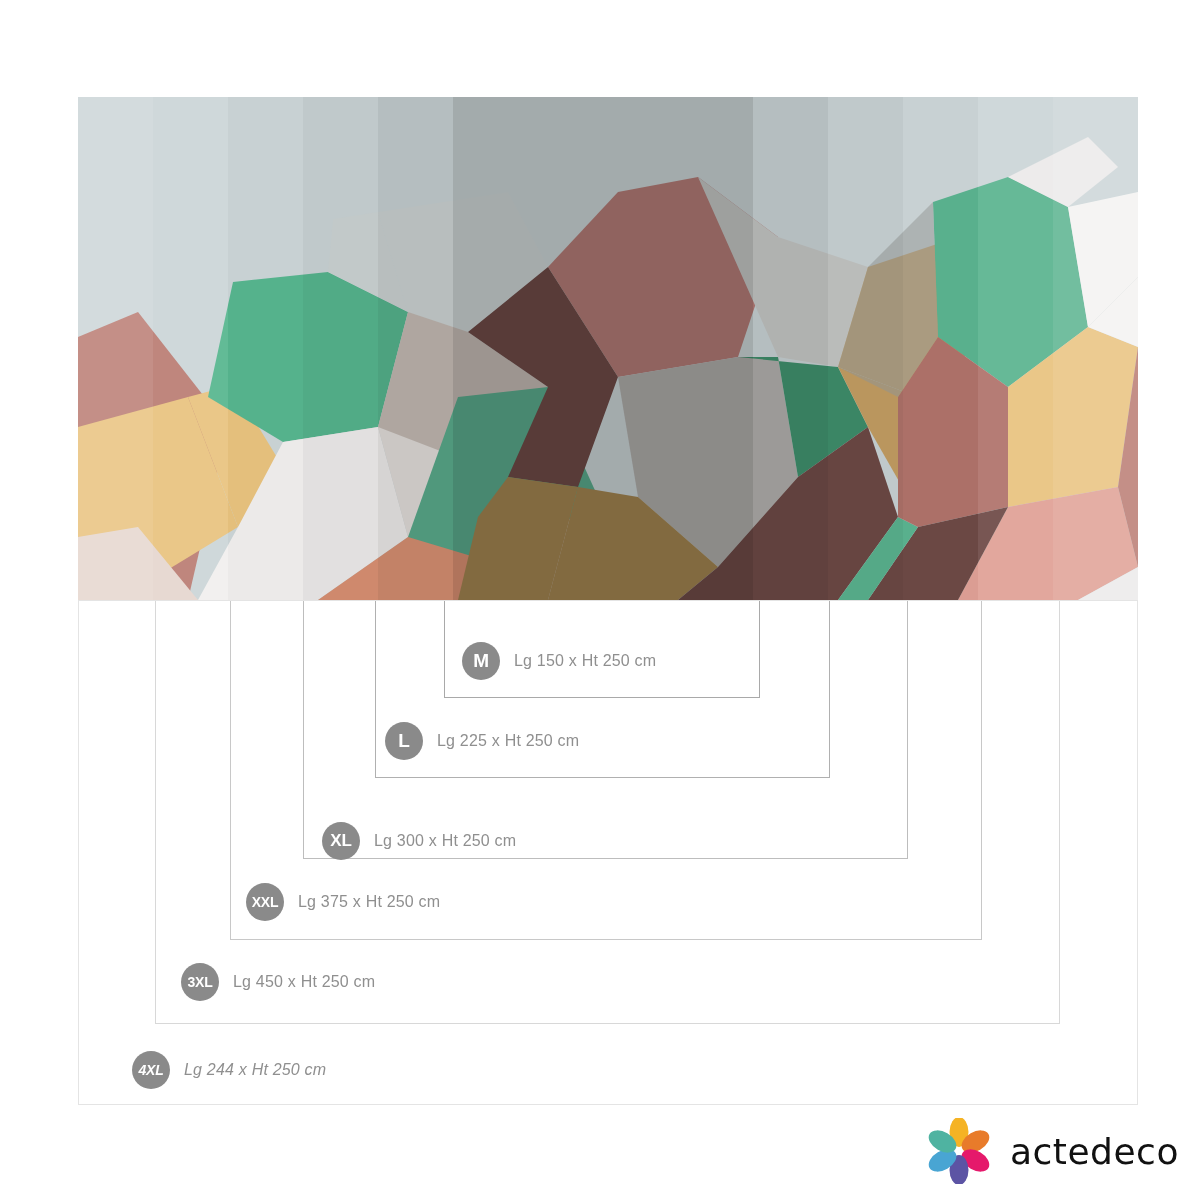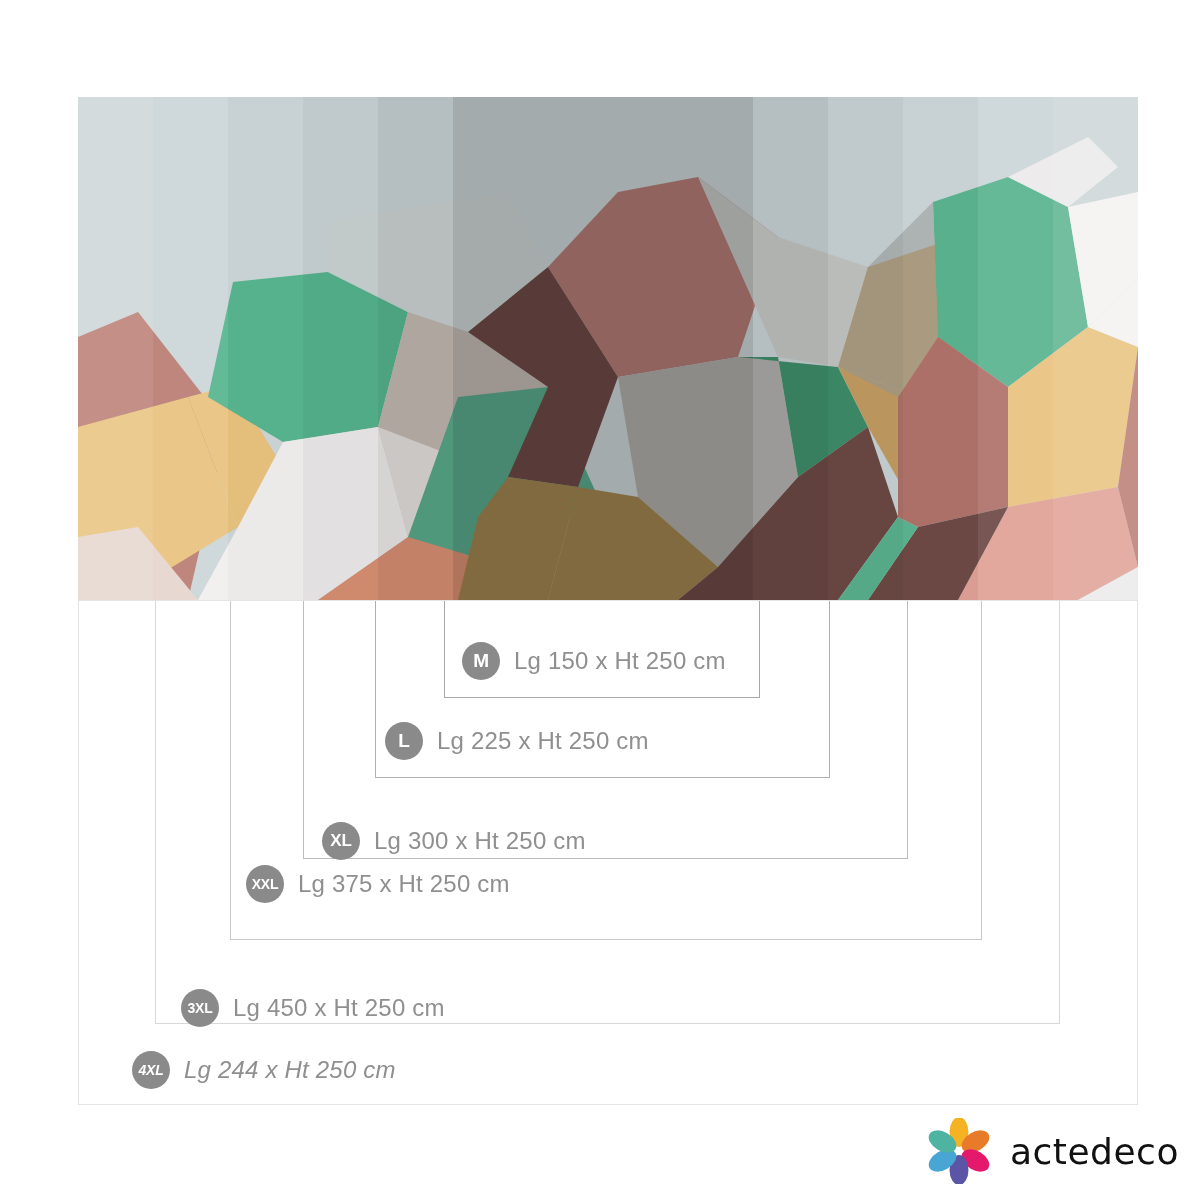--- a/index.html
+++ b/index.html
@@ -61,21 +61,21 @@
     justify-content: center;
     font-weight: bold;
     letter-spacing: -0.2px;
     flex: 0 0 auto;
   }
   .badge.sz1 { font-size: 19px; }
   .badge.sz2 { font-size: 17px; }
   .badge.sz3 { font-size: 14px; }
   .label-text {
     color: #8f8f8f;
-    font-size: 24px;
+    font-size: 16px;
     letter-spacing: 0.2px;
   }
 
   
   .logo {
     position: absolute;
     left: 922px;
     top: 1118px;
     display: flex;
     align-items: center;
@@ -193,26 +193,26 @@
   <div class="size-label" style="left:385px; top:722px;">
     <span class="badge sz1">L</span>
     <span class="label-text">Lg 225 x Ht 250 cm</span>
   </div>
 
   <div class="size-label" style="left:322px; top:822px;">
     <span class="badge sz2">XL</span>
     <span class="label-text">Lg 300 x Ht 250 cm</span>
   </div>
 
-  <div class="size-label" style="left:246px; top:865px;">
+  <div class="size-label" style="left:246px; top:883px;">
     <span class="badge sz3">XXL</span>
     <span class="label-text">Lg 375 x Ht 250 cm</span>
   </div>
 
-  <div class="size-label" style="left:181px; top:963px;margin-top:26px;">
+  <div class="size-label" style="left:181px; top:963px;">
     <span class="badge sz3">3XL</span>
     <span class="label-text">Lg 450 x Ht 250 cm</span>
   </div>
 
   <div class="size-label" style="left:132px; top:1051px;font-style:italic;">
     <span class="badge sz3">4XL</span>
     <span class="label-text">Lg 244 x Ht 250 cm</span>
   </div>
 
   <div class="logo">

